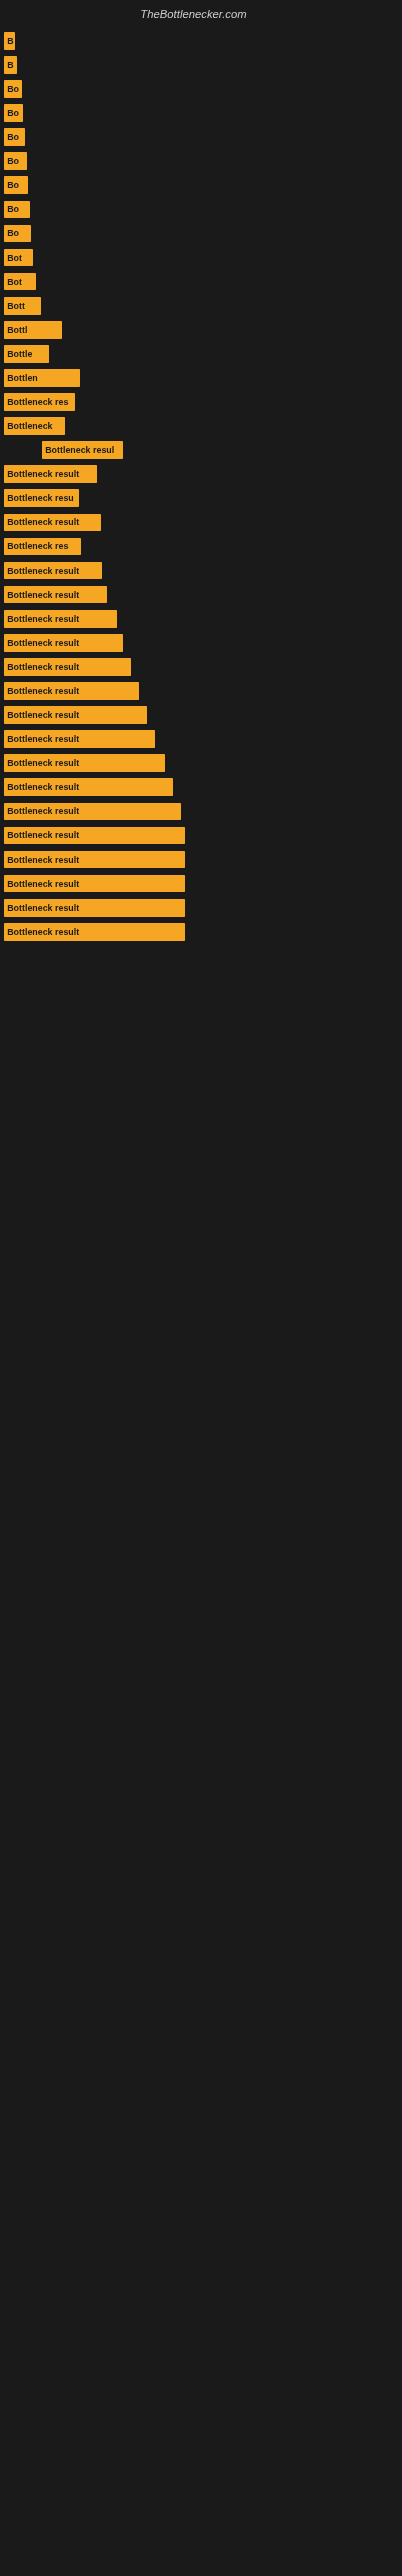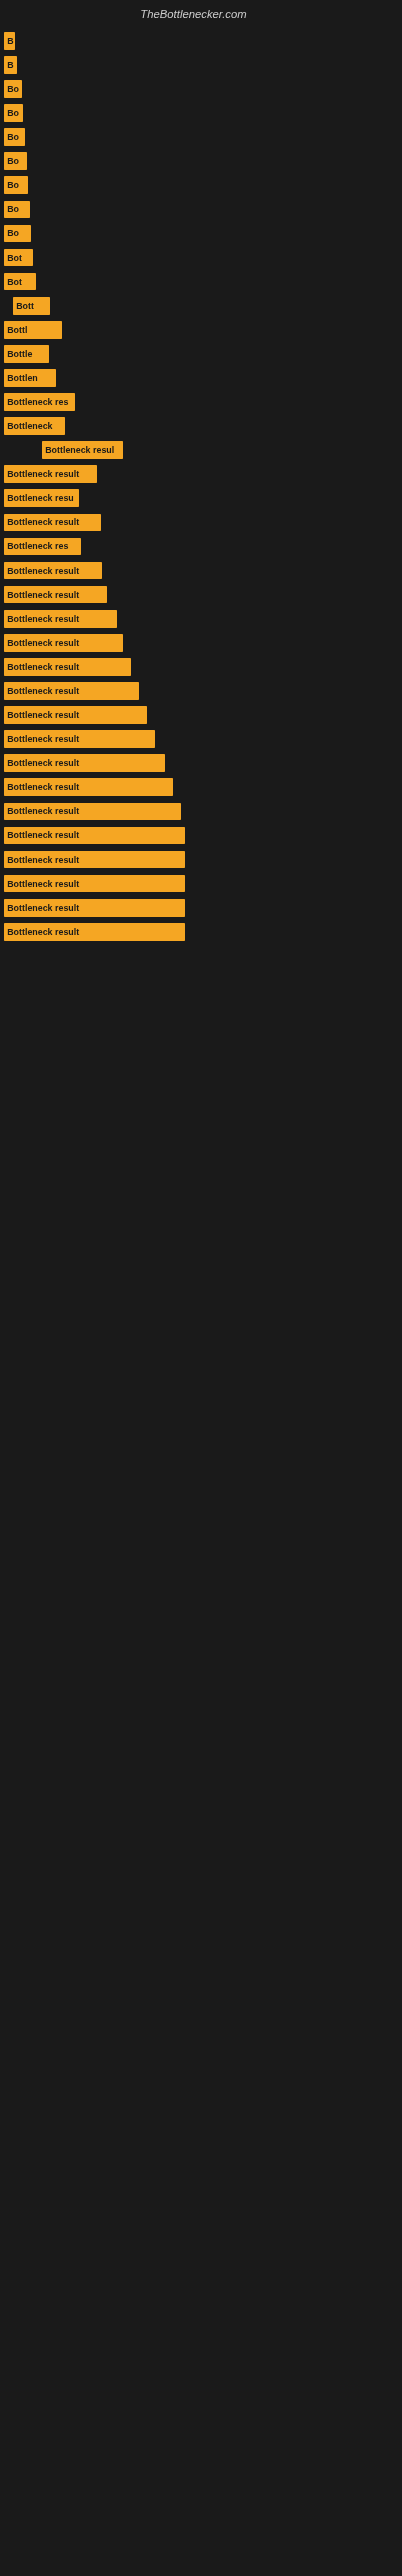--- a/index.html
+++ b/index.html
@@ -104,36 +104,36 @@
       <div class="bar" style="width: 29px;">
         <span class="bar-label">Bot</span>
       </div>
     </div>
     <div class="bar-row">
       <div class="bar" style="width: 32px;">
         <span class="bar-label">Bot</span>
       </div>
     </div>
     <div class="bar-row">
-      <div class="bar" style="width: 37px; margin-left: 9px;">
+      <div class="bar" style="width: 37px;">
         <span class="bar-label">Bott</span>
       </div>
     </div>
     <div class="bar-row">
       <div class="bar" style="width: 58px;">
         <span class="bar-label">Bottl</span>
       </div>
     </div>
     <div class="bar-row">
       <div class="bar" style="width: 45px;">
         <span class="bar-label">Bottle</span>
       </div>
     </div>
     <div class="bar-row">
-      <div class="bar" style="width: 52px;">
+      <div class="bar" style="width: 76px;">
         <span class="bar-label">Bottlen</span>
       </div>
     </div>
     <div class="bar-row">
       <div class="bar" style="width: 71px;">
         <span class="bar-label">Bottleneck res</span>
       </div>
     </div>
     <div class="bar-row">
       <div class="bar" style="width: 61px;">

